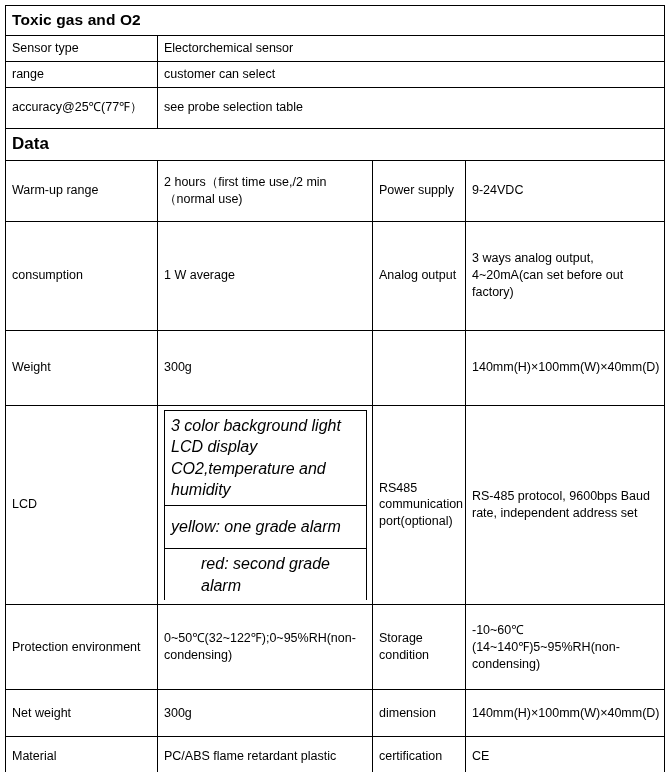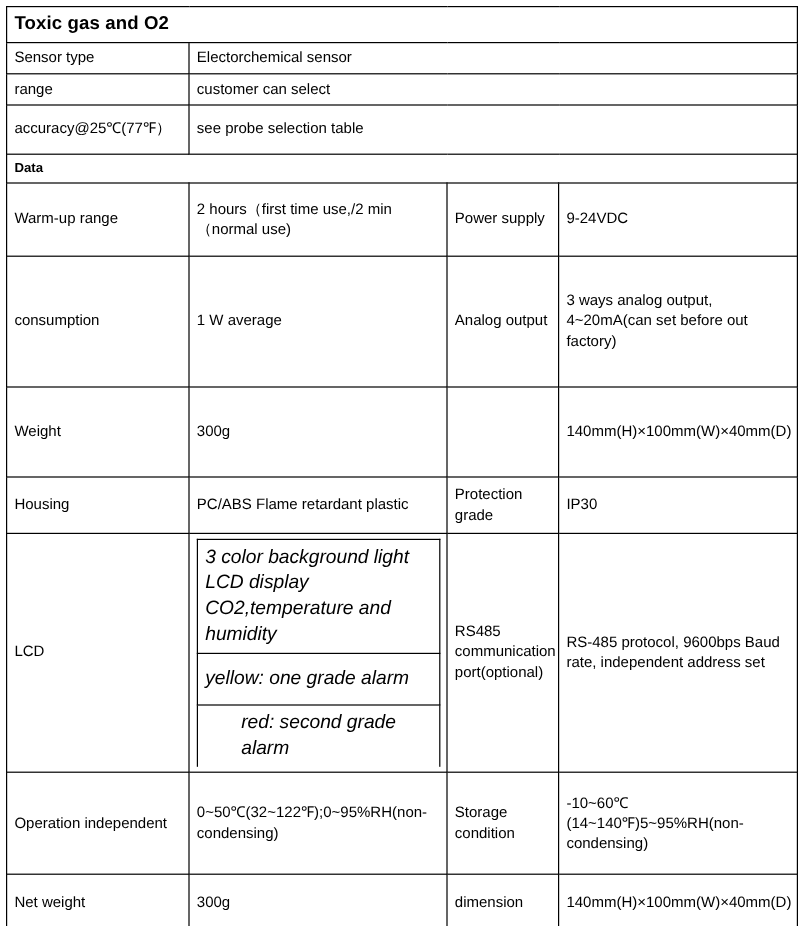--- a/index.html
+++ b/index.html
@@ -34,21 +34,21 @@
     padding: 4px 5px 4px 6px;
   }
   .title-cell {
     font-size: 15.5px;
     font-weight: bold;
     padding: 3px 5px 4px 6px;
     letter-spacing: 0.1px;
   }
   .data-cell {
     font-weight: bold;
-    font-size: 11px;
+    font-size: 17px;
     padding: 3px 5px 3px 6px;
   }
   .label {
     
   }
   .val {
     
   }
   .indent {
     padding-left: 12px;
@@ -129,26 +129,20 @@
         <td class="val">3  ways analog output, 4~20mA(can set before out factory)</td>
       </tr>
 
       <tr>
         <td class="label" style="height:66px">Weight</td>
         <td class="val">300g</td>
         <td class="label"></td>
         <td class="val">140mm(H)×100mm(W)×40mm(D)</td>
       </tr>
 
-      <tr>
-        <td class="label" style="height:38px">Housing</td>
-        <td class="val">PC/ABS Flame retardant plastic</td>
-        <td class="label">Protection grade</td>
-        <td class="val">IP30</td>
-      </tr>
 
       <tr>
         <td class="label" style="height:148px">LCD</td>
         <td class="val no-pad">
           <table class="nested">
             <tbody>
               <tr>
                 <td style="height:52px">3 color background light LCD display CO2,temperature and humidity</td>
               </tr>
               <tr>
@@ -158,21 +152,21 @@
                 <td style="height:30px">red: second grade alarm</td>
               </tr>
             </tbody>
           </table>
         </td>
         <td class="label">RS485 communication port(optional)</td>
         <td class="val">RS-485 protocol, 9600bps Baud rate, independent address set</td>
       </tr>
 
       <tr>
-        <td class="label" style="height:76px">Operation independent</td>
+        <td class="label" style="height:76px">Protection environment</td>
         <td class="val">0~50℃(32~122℉);0~95%RH(non-condensing)</td>
         <td class="label">Storage condition</td>
         <td class="val" style="white-space:pre-line">-10~60℃
 (14~140℉)5~95%RH(non-condensing)</td>
       </tr>
 
       <tr>
         <td class="label" style="height:38px">Net weight</td>
         <td class="val">300g</td>
         <td class="label">dimension</td>

